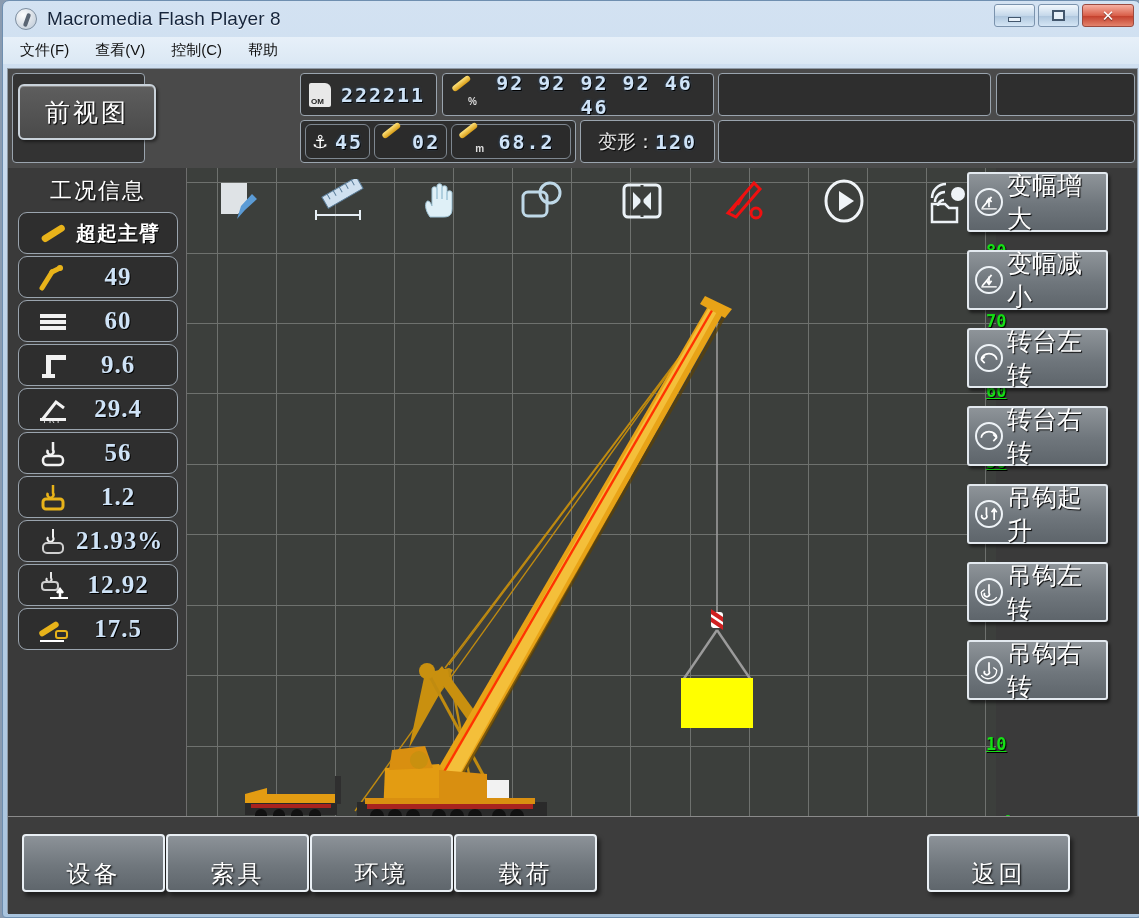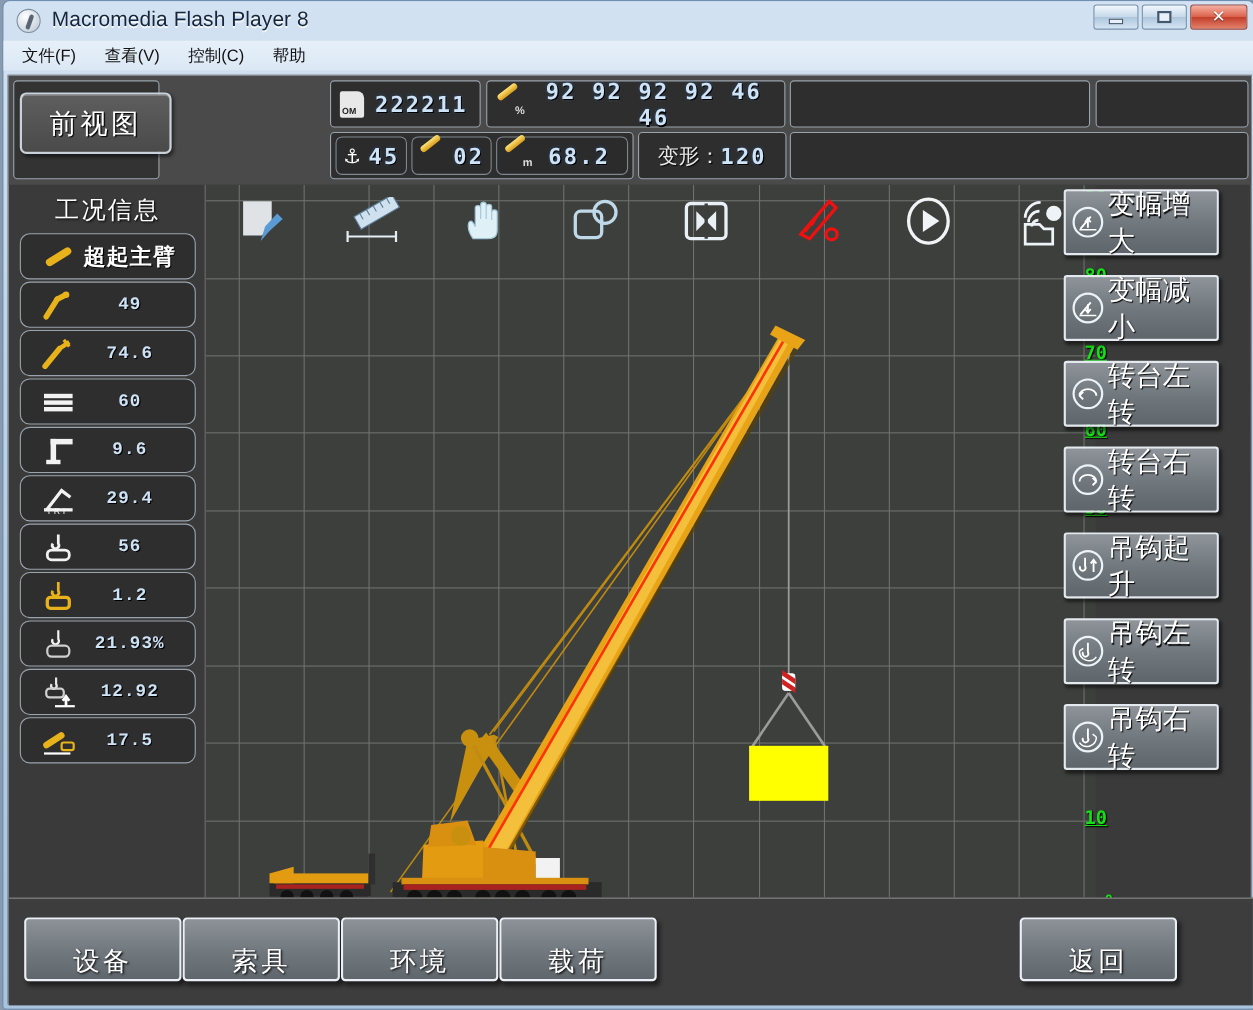--- a/index.html
+++ b/index.html
@@ -74,22 +74,22 @@
   .ic-hook{width:18px;height:22px;color:#fff;font-size:18px;font-weight:bold;line-height:22px;}
 
   
   .main{position:absolute;left:0;top:99px;width:1104px;height:648px;}
 
   .sidebar{position:absolute;left:10px;top:6px;width:160px;}
   .sb-title{font-size:22px;color:#fff;text-align:center;letter-spacing:2px;
     text-shadow:1px 1px 2px #000;padding:2px 0 6px;}
   .sb-item{height:42px;margin-bottom:2px;border:1px solid #9aa4ae;border-radius:9px;
     background:rgba(46,46,46,.92);display:flex;align-items:center;padding:0 17px;gap:6px;}
-  .sb-val{flex:1;text-align:center;font-family:Liberation Mono, monospace;
-    font-weight:bold;font-size:16px;color:#cfe3f7;letter-spacing:1px;text-shadow:1px 1px 0 #000;}
+  .sb-val{flex:1;text-align:center;font-family:Liberation Serif, serif;
+    font-weight:bold;font-size:25px;color:#cfe3f7;letter-spacing:1px;text-shadow:1px 1px 0 #000;}
   .sb-val.cn{font-family:"Liberation Sans",sans-serif;color:#fff;font-size:20px;letter-spacing:1px;}
   .sb-ic{width:34px;height:30px;position:relative;flex:0 0 34px;}
 
   
   .canvas{position:absolute;left:178px;top:0;width:810px;height:648px;
     background:#3c3f3c;overflow:hidden;border-left:1px solid #6d6d6d;}
   .grid-v,.grid-h{position:absolute;background:#6e716e;}
   .grid-v{width:1px;top:0;bottom:0;}
   .grid-h{height:1px;left:0;right:0;}
   .xlab,.ylab{position:absolute;color:#15e015;font-weight:bold;font-size:17px;
@@ -403,28 +403,20 @@
             <div class="sb-item">
               <span class="sb-ic"><svg width="34" height="30" viewBox="0 0 34 30">
                   <path d="M6 26 L16 10" stroke="#e8b31a" stroke-width="5" stroke-linecap="round" fill="none"></path>
                   <path d="M16 10 L24 6" stroke="#e8b31a" stroke-width="5" stroke-linecap="round"></path>
                   <circle cx="24" cy="6" r="3" fill="#e8b31a"></circle>
                 </svg></span>
               <span class="sb-val">49</span>
             </div>
             <div class="sb-item">
               <span class="sb-ic"><svg width="34" height="30" viewBox="0 0 34 30">
-                  <path d="M5 27 L18 11" stroke="#e8b31a" stroke-width="5" stroke-linecap="round"></path>
-                  <path d="M18 11 L27 5" stroke="#e8b31a" stroke-width="4"></path>
-                  <path d="M22 3 L27 9" stroke="#e8b31a" stroke-width="3"></path>
-                </svg></span>
-              <span class="sb-val">74.6</span>
-            </div>
-            <div class="sb-item">
-              <span class="sb-ic"><svg width="34" height="30" viewBox="0 0 34 30">
                   <g fill="#f2f2f2">
                     <rect x="4" y="8" width="26" height="4"></rect>
                     <rect x="4" y="14" width="26" height="4"></rect>
                     <rect x="4" y="20" width="26" height="4"></rect>
                   </g>
                 </svg></span>
               <span class="sb-val">60</span>
             </div>
             <div class="sb-item">
               <span class="sb-ic"><svg width="34" height="30" viewBox="0 0 34 30">

